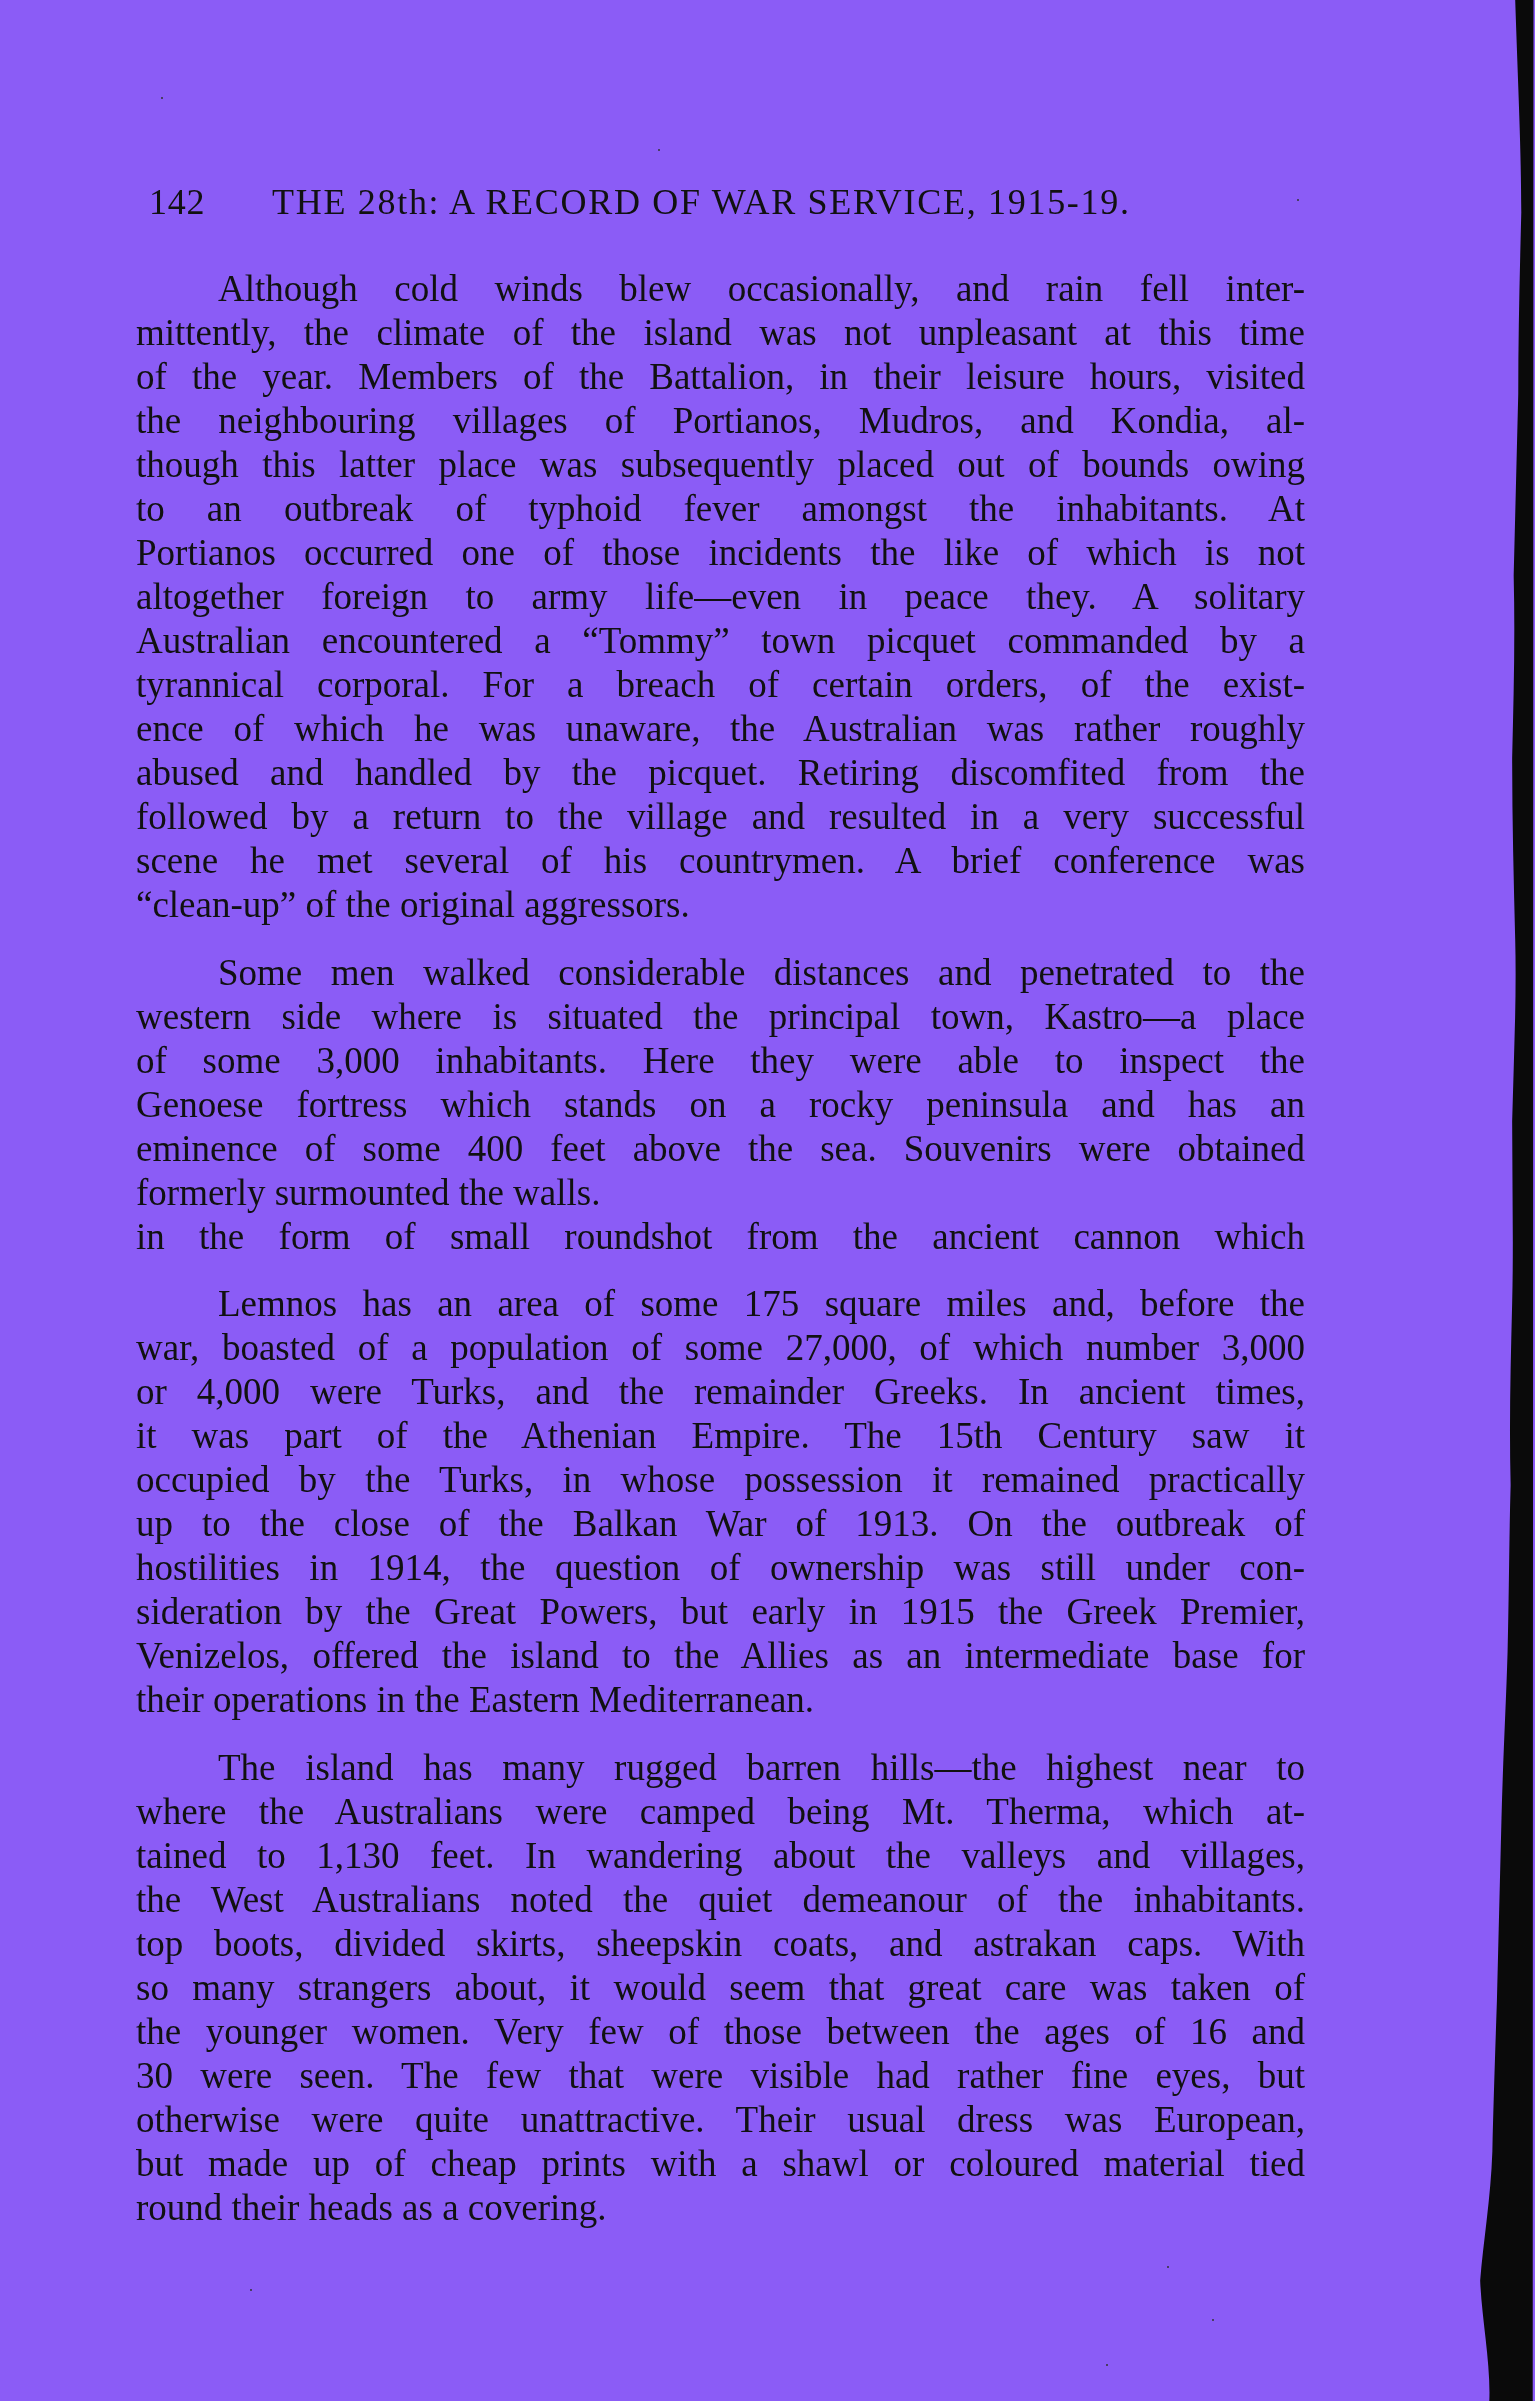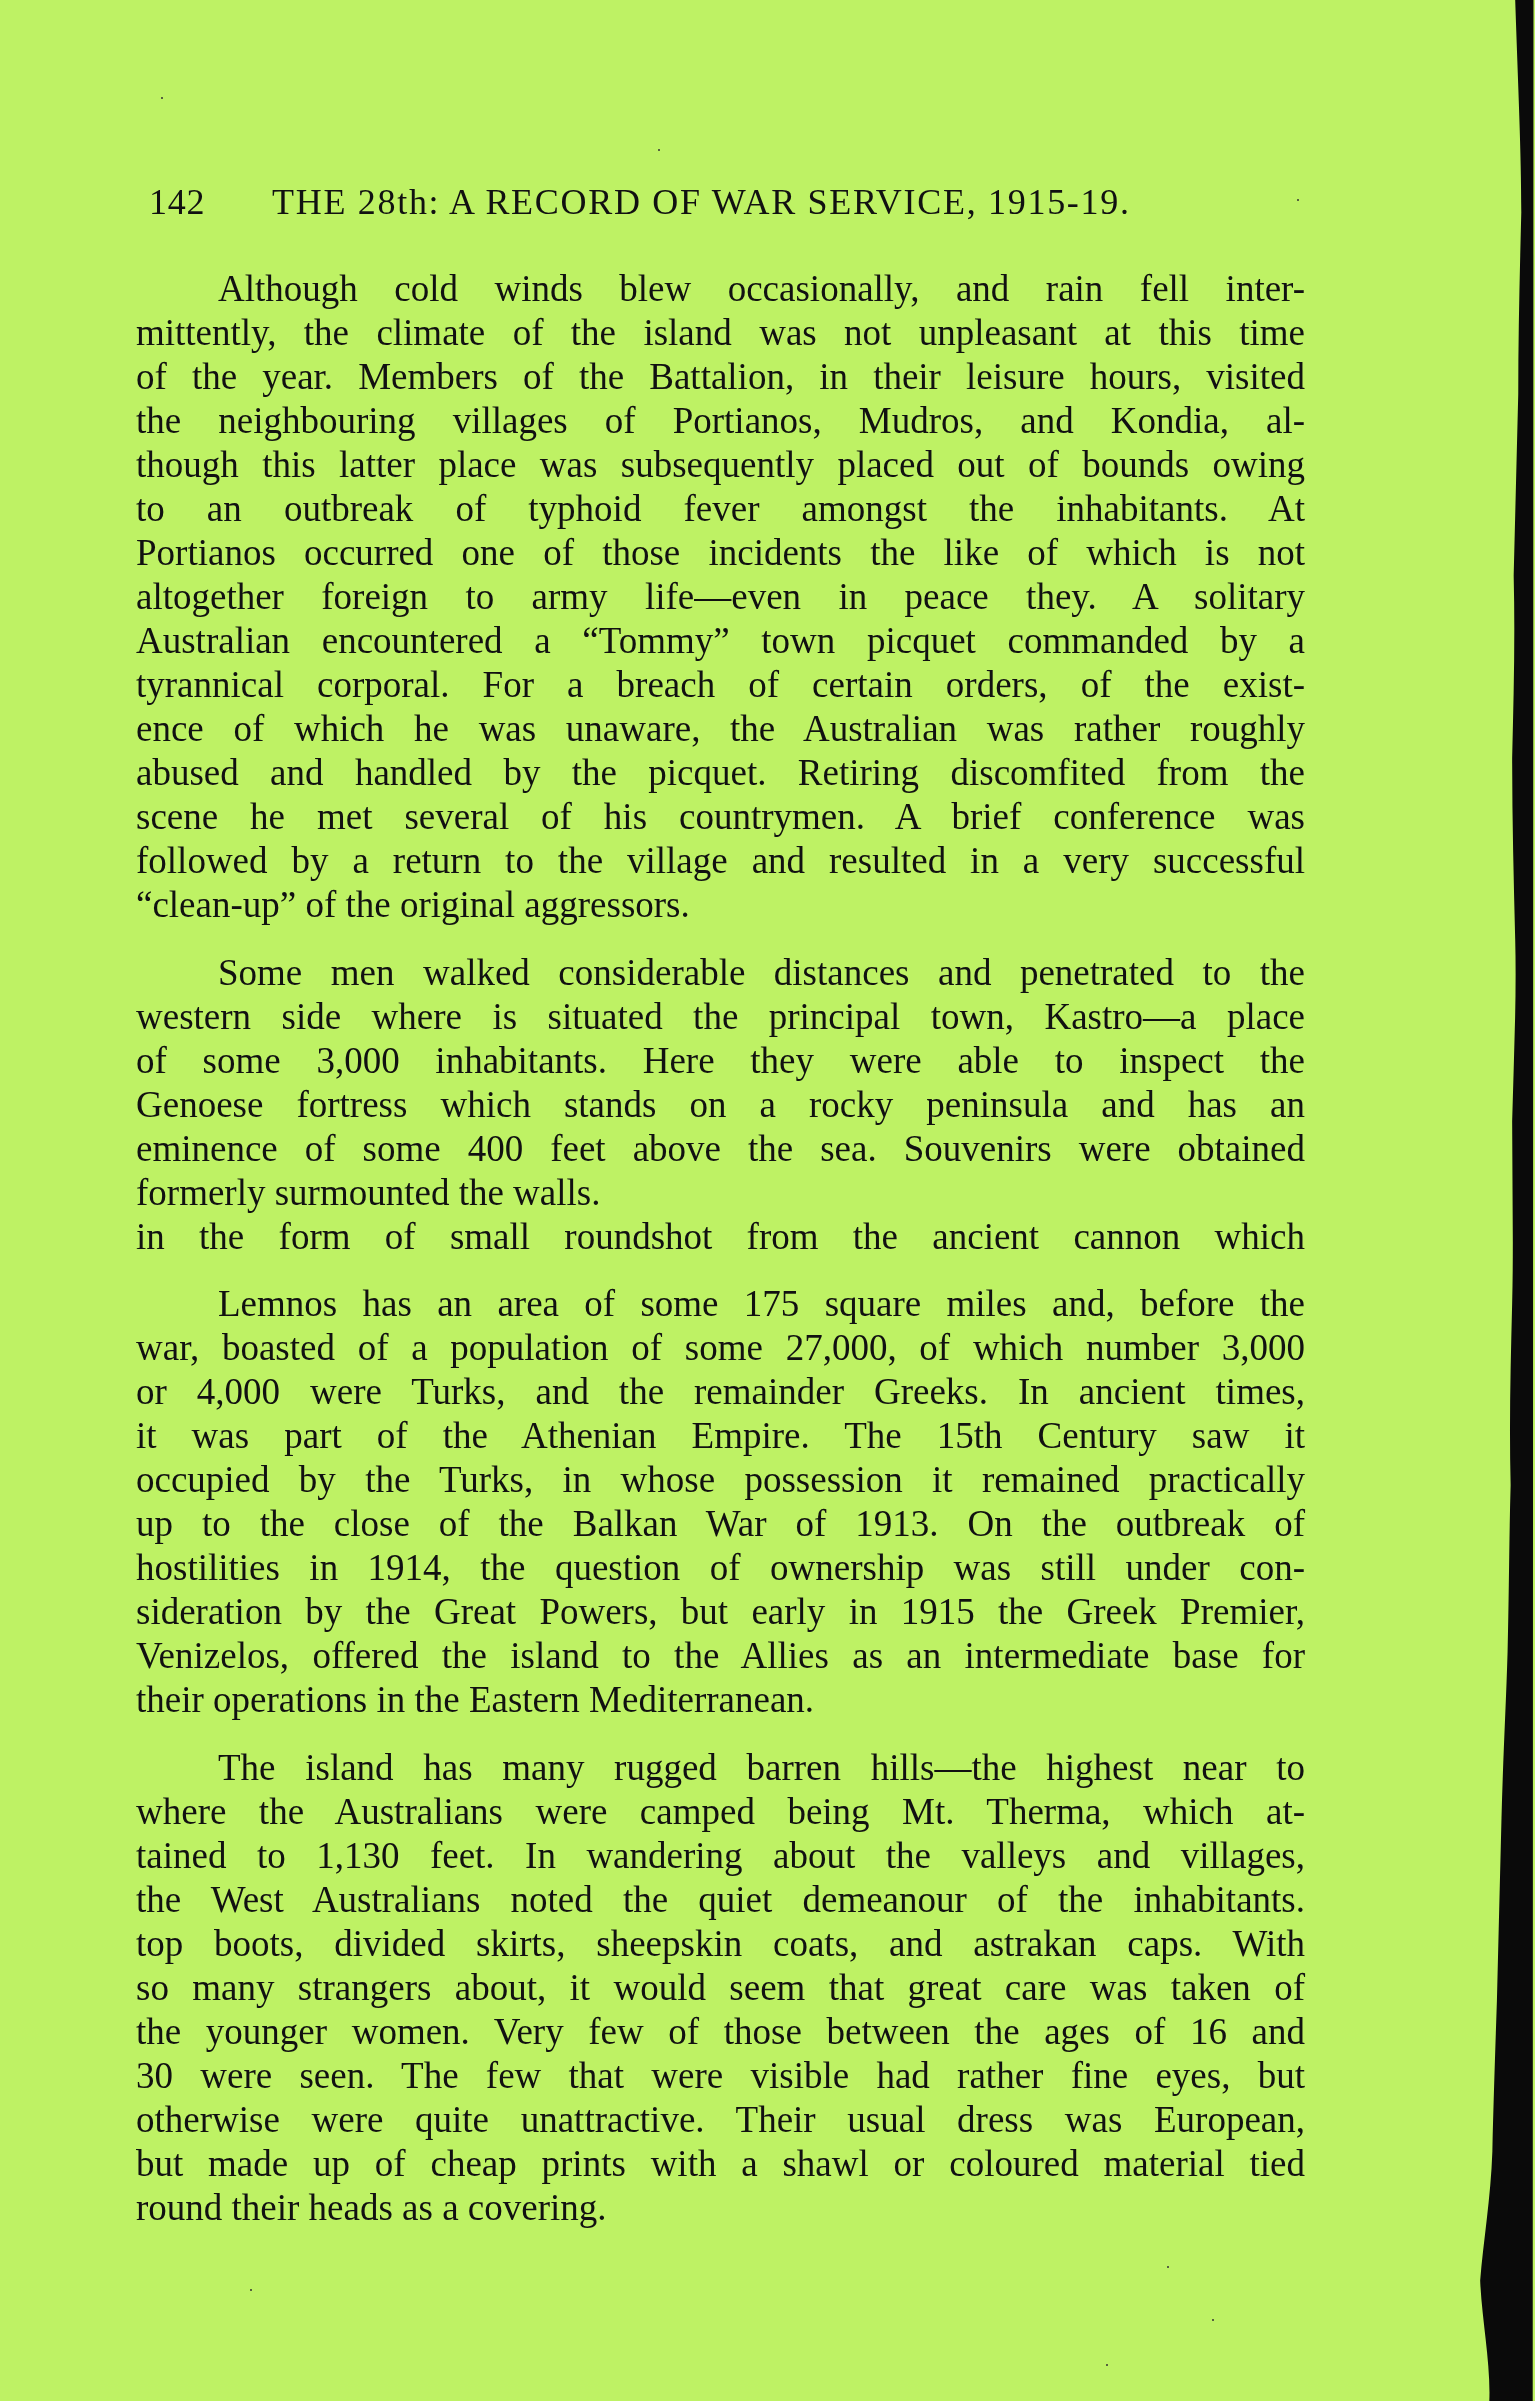--- a/index.html
+++ b/index.html
@@ -13,21 +13,21 @@
     position: relative;
     overflow: hidden;
     font-family: "Liberation Serif", "DejaVu Serif", serif;
     color: #111111;
   }
   .page {
     position: absolute;
     left: 0; top: 0;
     width: 1535px;
     height: 2401px;
-    background: #bef264;
+    background: #8b5cf6;
   }
   .binding-edge {
     position: absolute;
     top: 0;
     right: 0;
     width: 99px;
     height: 2401px;
   }
   .running-head {
     position: absolute;
@@ -117,22 +117,22 @@
       <span class="line">of the year.  Members of the Battalion, in their leisure hours, visited</span>
       <span class="line">the neighbouring villages of Portianos, Mudros, and Kondia, al-</span>
       <span class="line">though this latter place was subsequently placed out of bounds owing</span>
       <span class="line">to an outbreak of typhoid fever amongst the inhabitants.   At</span>
       <span class="line">Portianos occurred one of those incidents the like of which is not</span>
       <span class="line">altogether foreign to army life—even in peace they.  A solitary</span>
       <span class="line">Australian encountered a “Tommy” town picquet commanded by a</span>
       <span class="line">tyrannical corporal.  For a breach of certain orders, of the exist-</span>
       <span class="line">ence of which he was unaware, the Australian was rather roughly</span>
       <span class="line">abused and handled by the picquet.  Retiring discomfited from the</span>
+      <span class="line">followed by a return to the village and resulted in a very successful</span>
       <span class="line">scene he met several of his countrymen.  A brief conference was</span>
-      <span class="line">followed by a return to the village and resulted in a very successful</span>
       <span class="line last">“clean-up” of the original aggressors.</span>
     </div>
 
     <div class="para">
       <span class="line first">Some men walked considerable distances and penetrated to the</span>
       <span class="line">western side where is situated the principal town, Kastro—a place</span>
       <span class="line">of some 3,000 inhabitants.   Here they were able to inspect the</span>
       <span class="line">Genoese fortress which stands on a rocky peninsula and has an</span>
       <span class="line">eminence of some 400 feet above the sea.  Souvenirs were obtained</span>
       <span class="line last">formerly surmounted the walls.</span>

